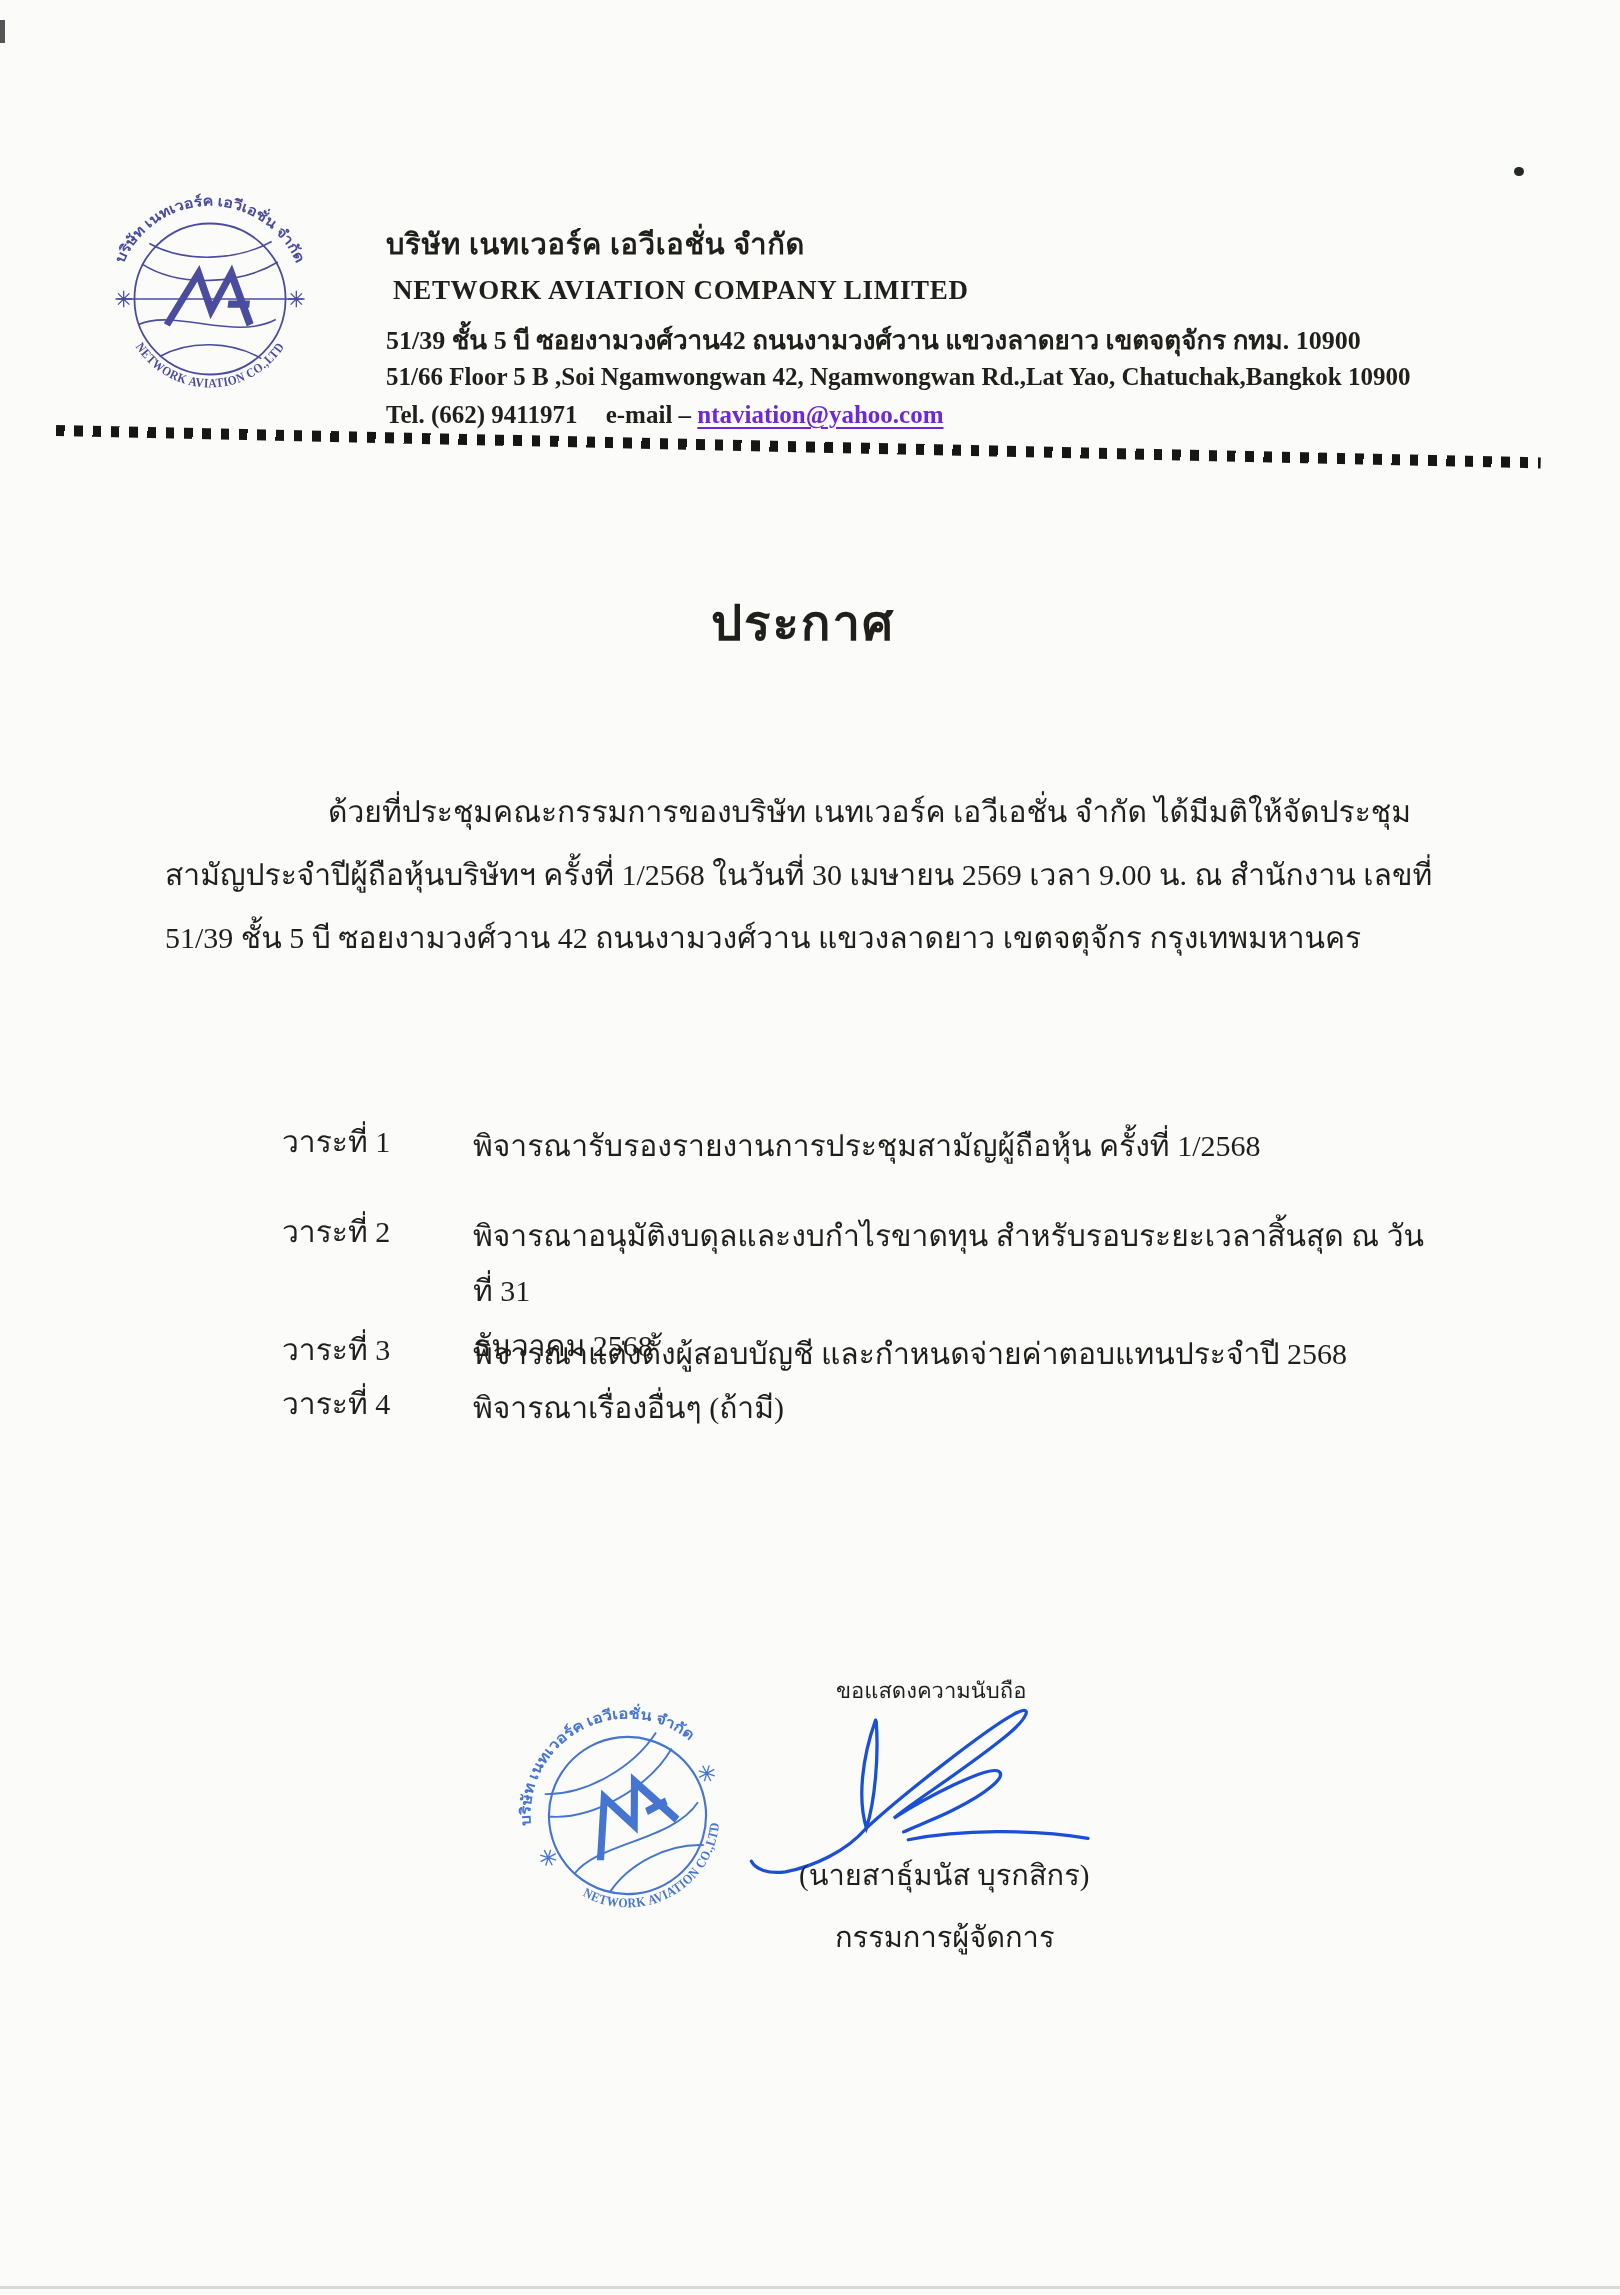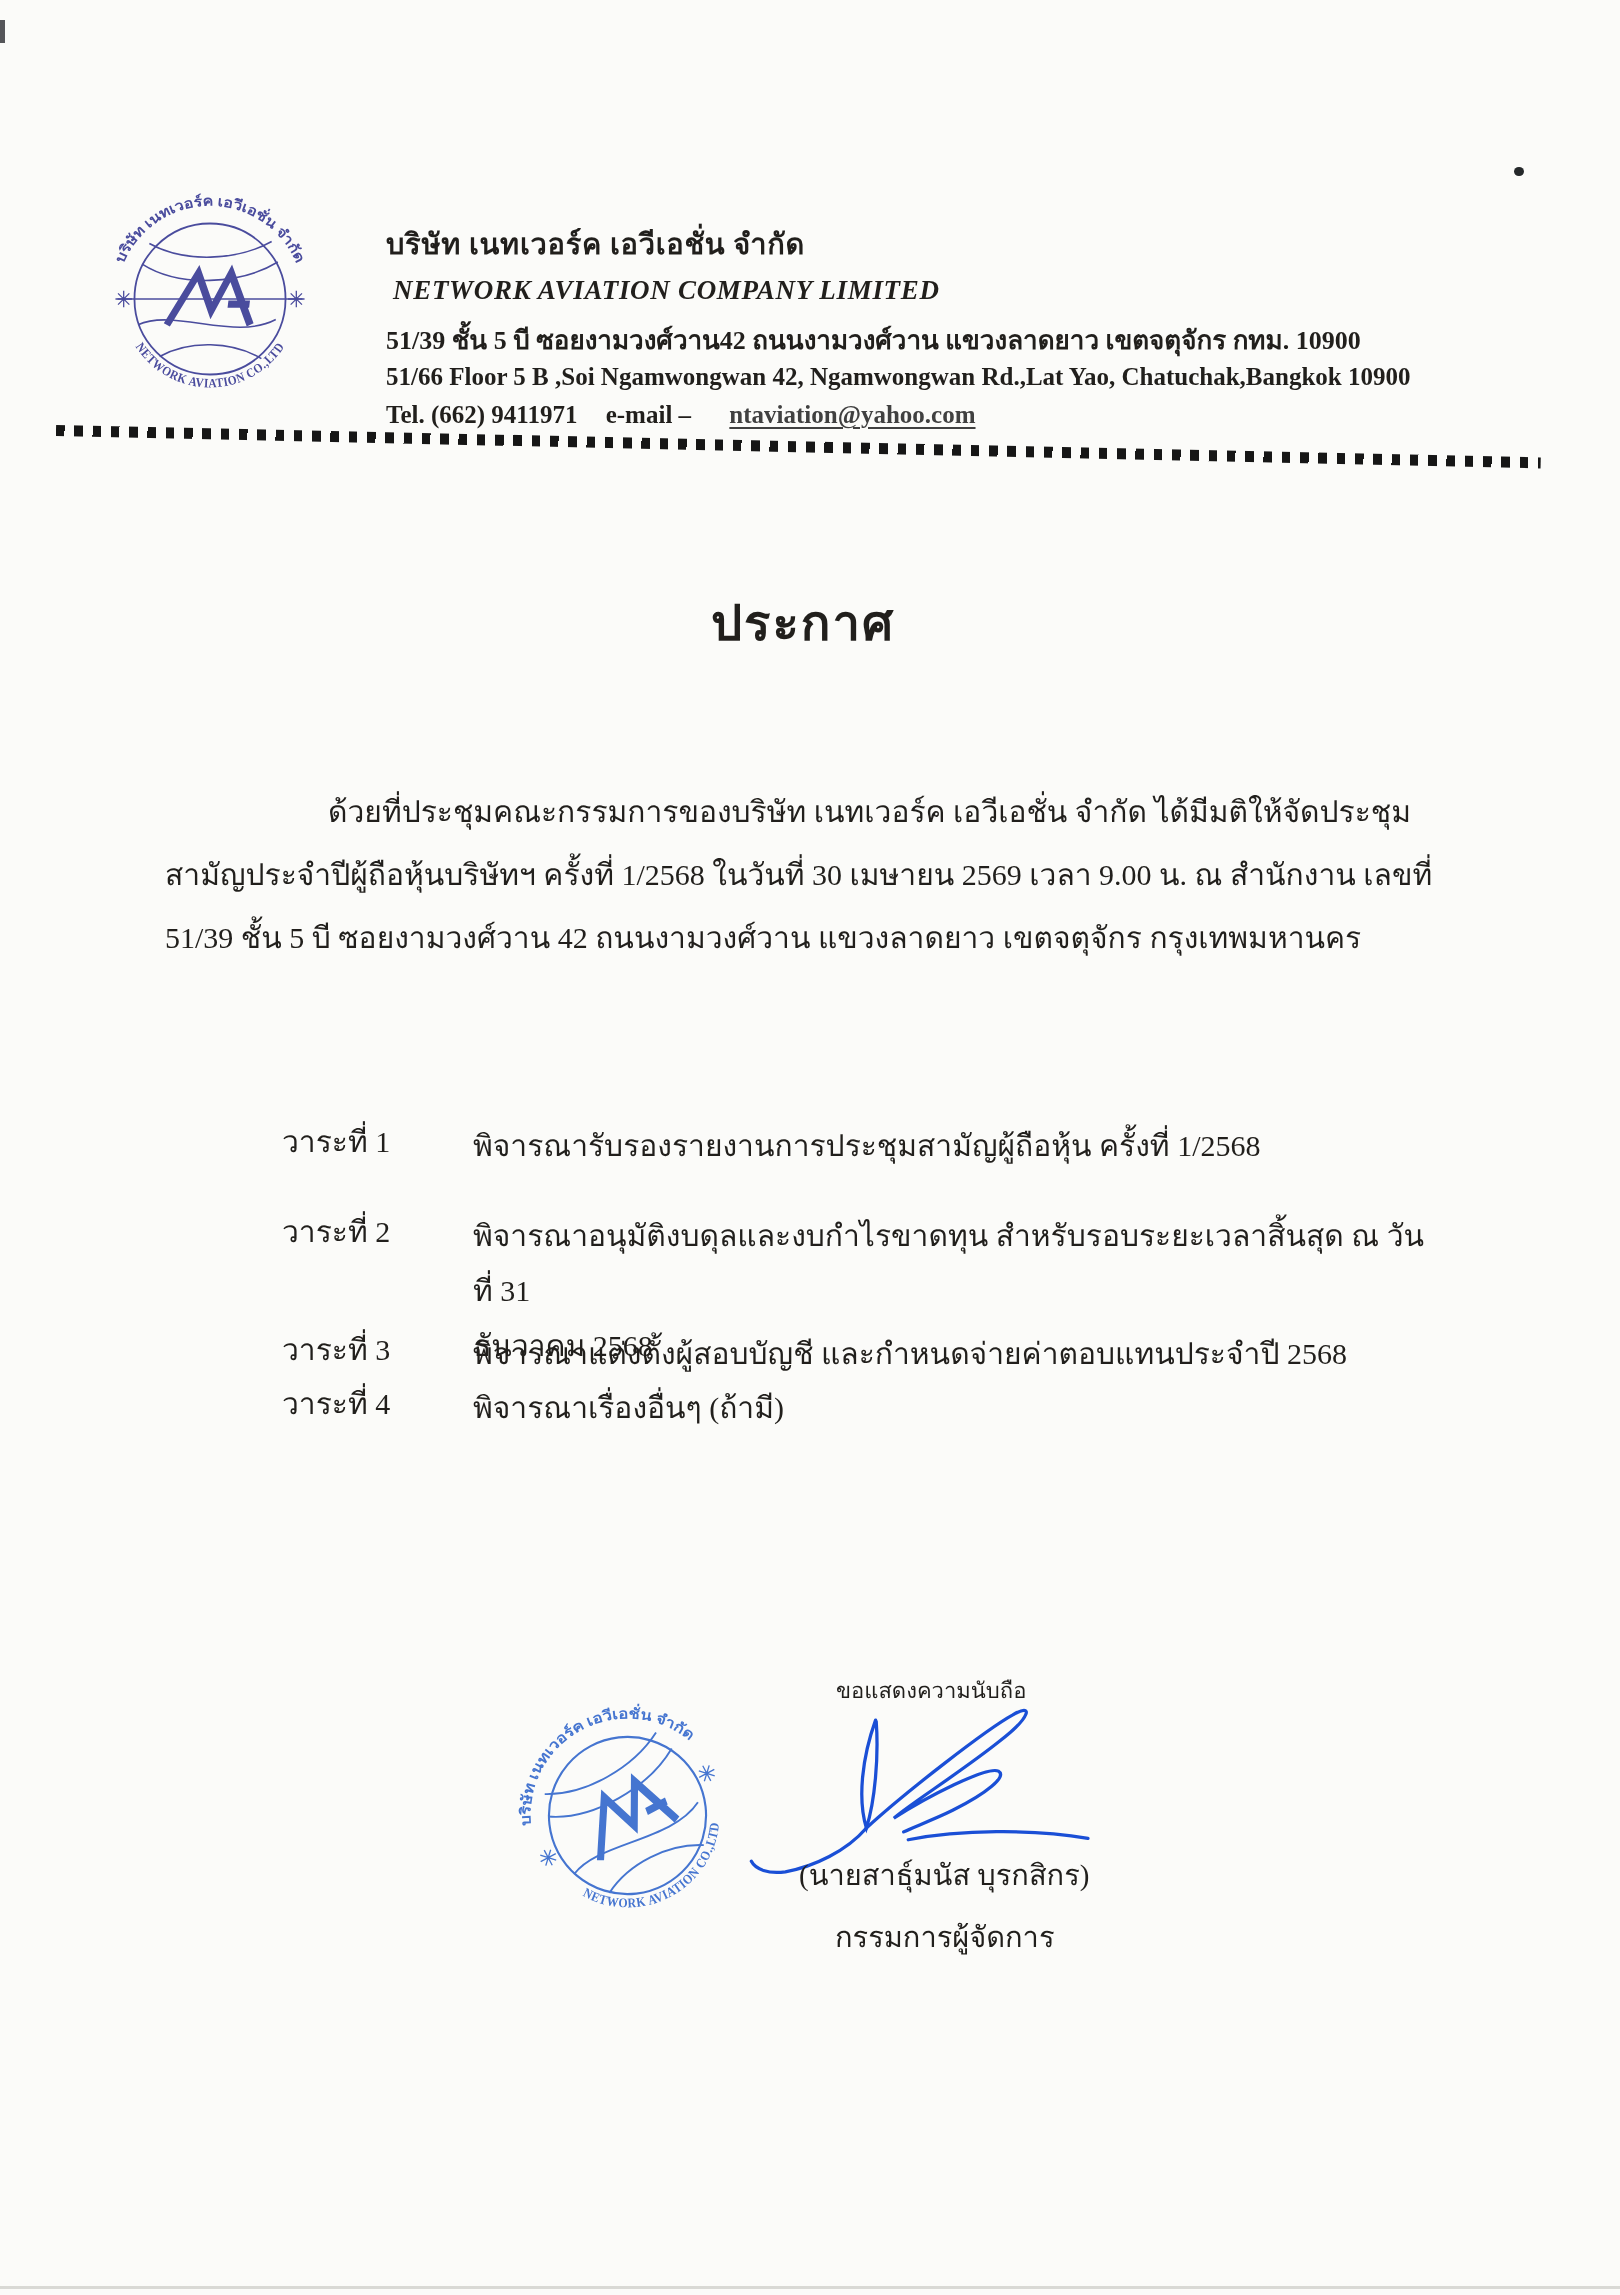--- a/index.html
+++ b/index.html
@@ -6,26 +6,26 @@
   html,body { background:#e8e8e6; }
   .page {
     position:relative; width:1621px; height:2295px;
     background:#fbfbf9; overflow:hidden;
     font-family:"Liberation Serif","DejaVu Serif",serif;
     color:#211f1c;
   }
   .abs { position:absolute; }
   
   .hdr-th-name   { left:386px;  top:221px;  font-size:29px; font-weight:700; letter-spacing:0.7px; }
-  .hdr-en-name   { left:393px;  top:275px;  font-size:27px; font-weight:700; letter-spacing:0.7px;font-style:italic; }
+  .hdr-en-name   { left:393px;  top:275px;  font-size:27px; font-weight:700; letter-spacing:0.7px; }
   .hdr-th-addr   { left:386px;  top:319px;  font-size:26px; font-weight:700; }
   .hdr-en-addr   { left:386px;  top:363px;  font-size:25px; font-weight:700; }
   .hdr-tel-row   { left:386px;  top:401px;  font-size:25px; font-weight:700; white-space:nowrap; }
   .hdr-tel-row .email-label { margin-left:22px; }
-  .email-link { color:#404040; text-decoration:underline; text-decoration-thickness:2px; text-underline-offset:3.9px; cursor:pointer;margin-left:32px; }
+  .email-link { color:#6d28d9; text-decoration:underline; text-decoration-thickness:2px; text-underline-offset:3.9px; cursor:pointer; }
   .dotted-rule {
     left:56px; top:425px; width:1485px; height:11px;
     background:repeating-linear-gradient(90deg,#161616 0 8.5px,transparent 8.5px 18.3px);
     transform:rotate(1.25deg); transform-origin:left center;
   }
   
   .doc-title { left:711px; top:584px; font-size:49px; font-weight:700; letter-spacing:2px; }
   .para-line { font-size:30px; white-space:nowrap; }
   .p1 { left:328px; top:788px; }
   .p2 { left:165px; top:851px; }

